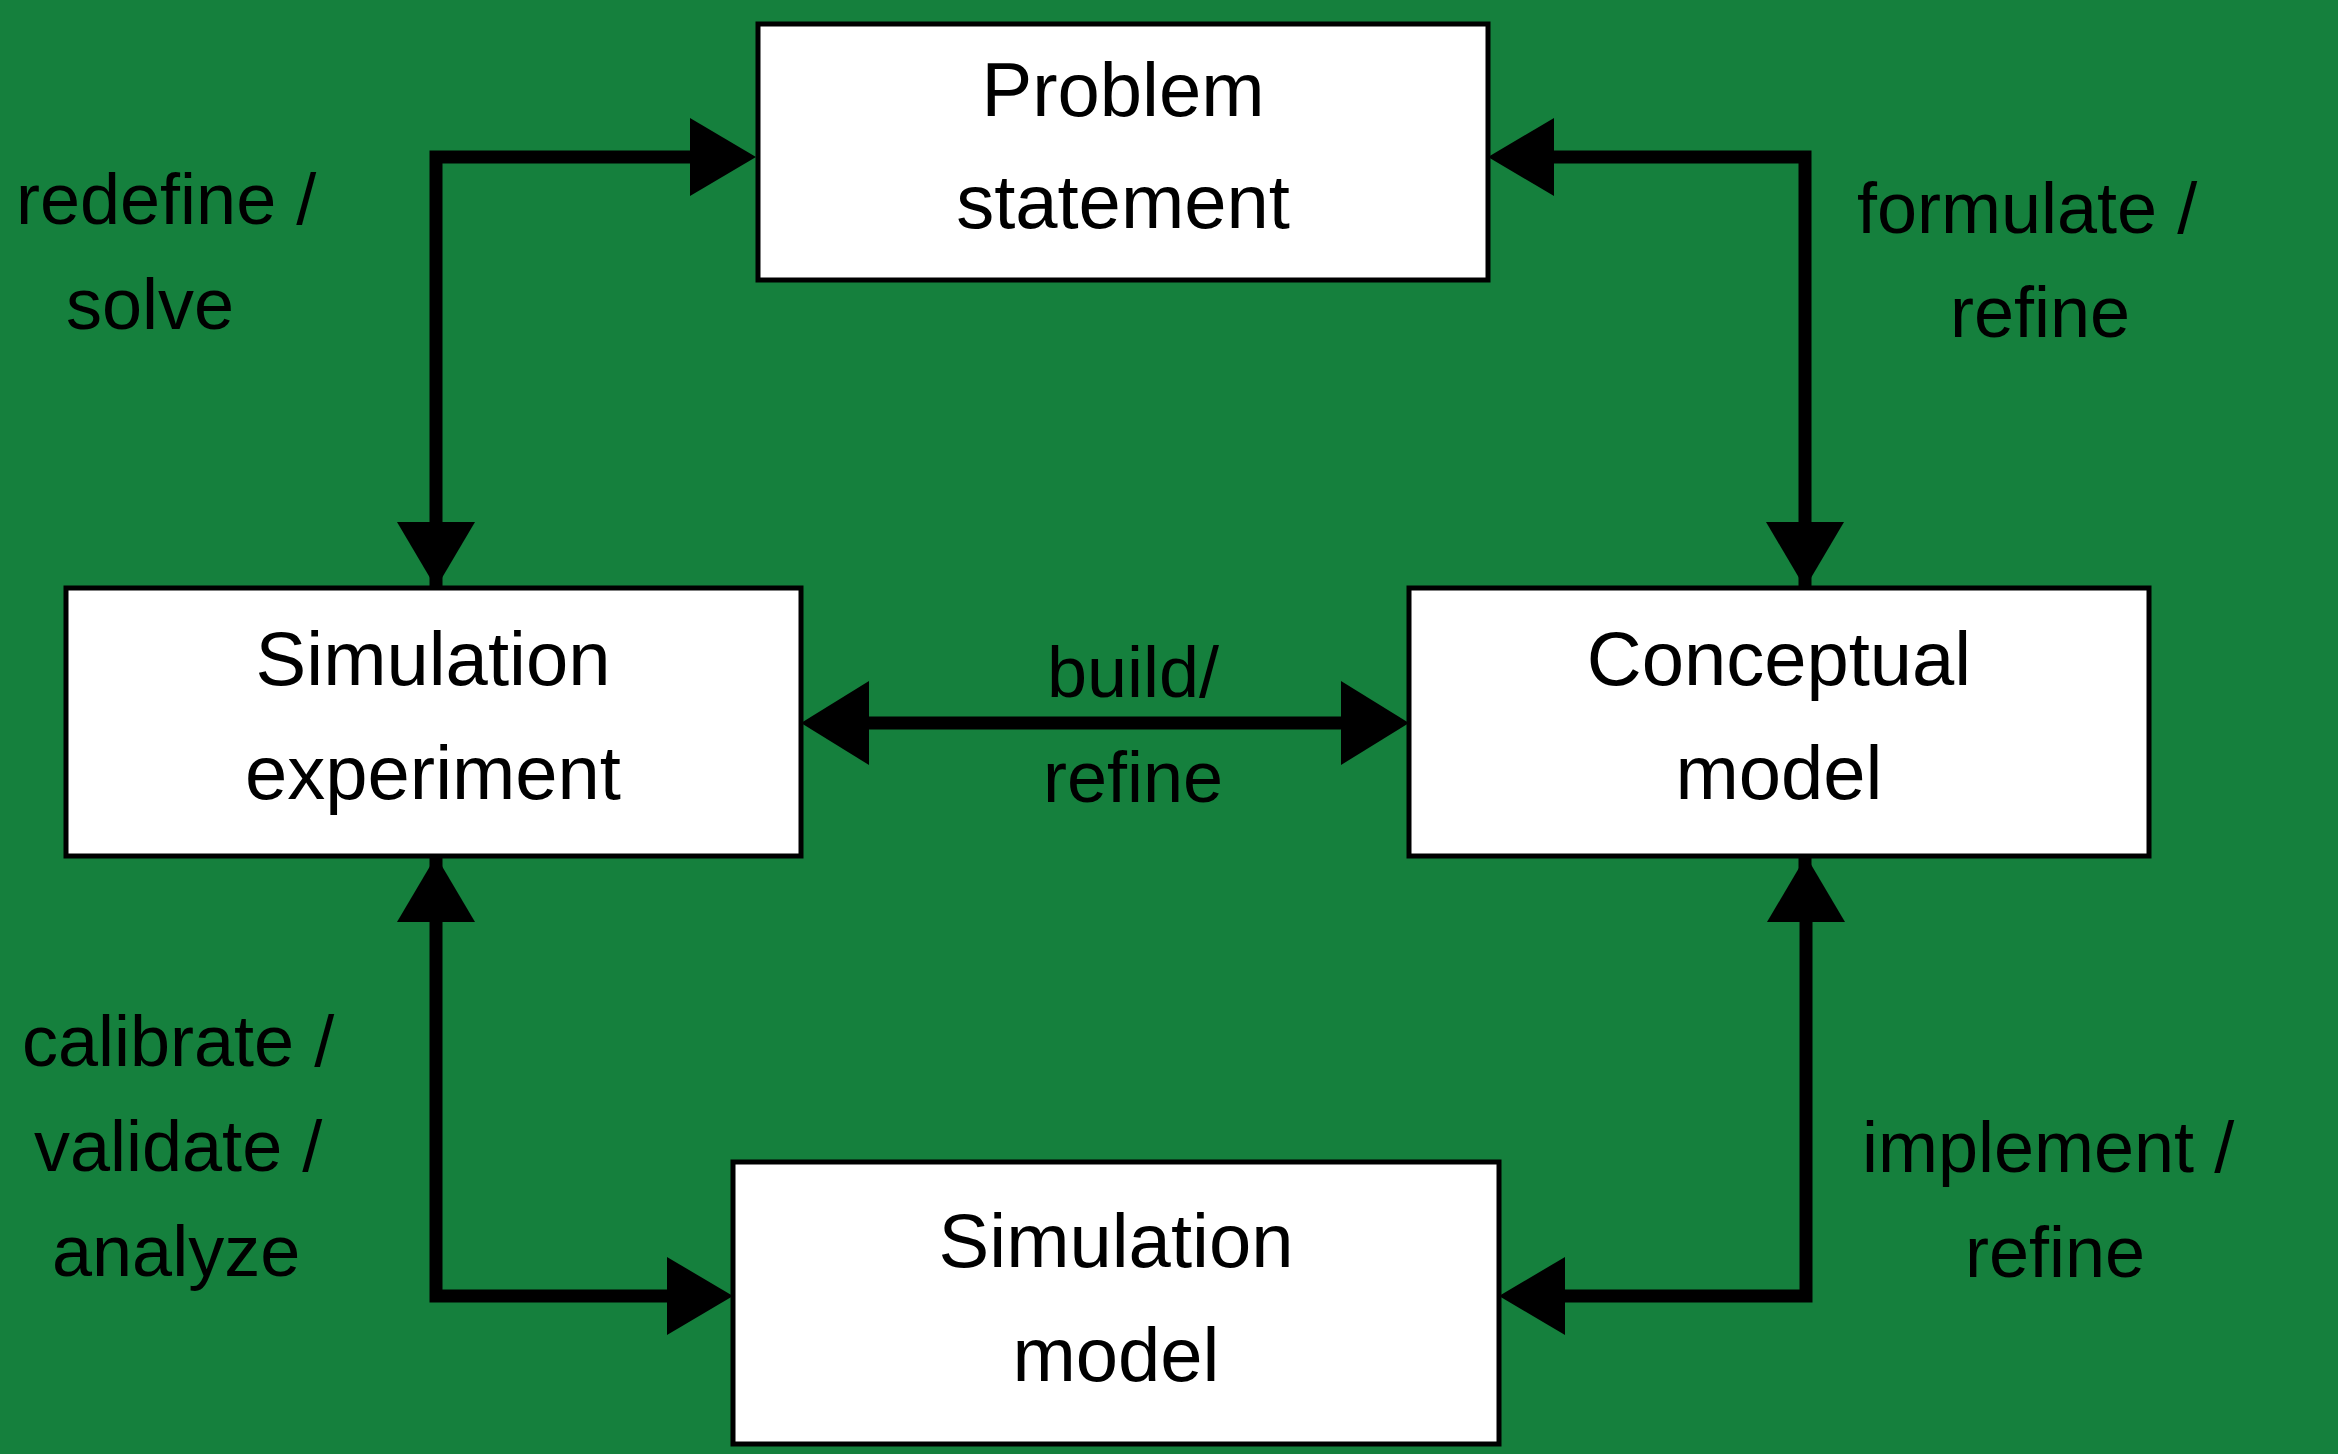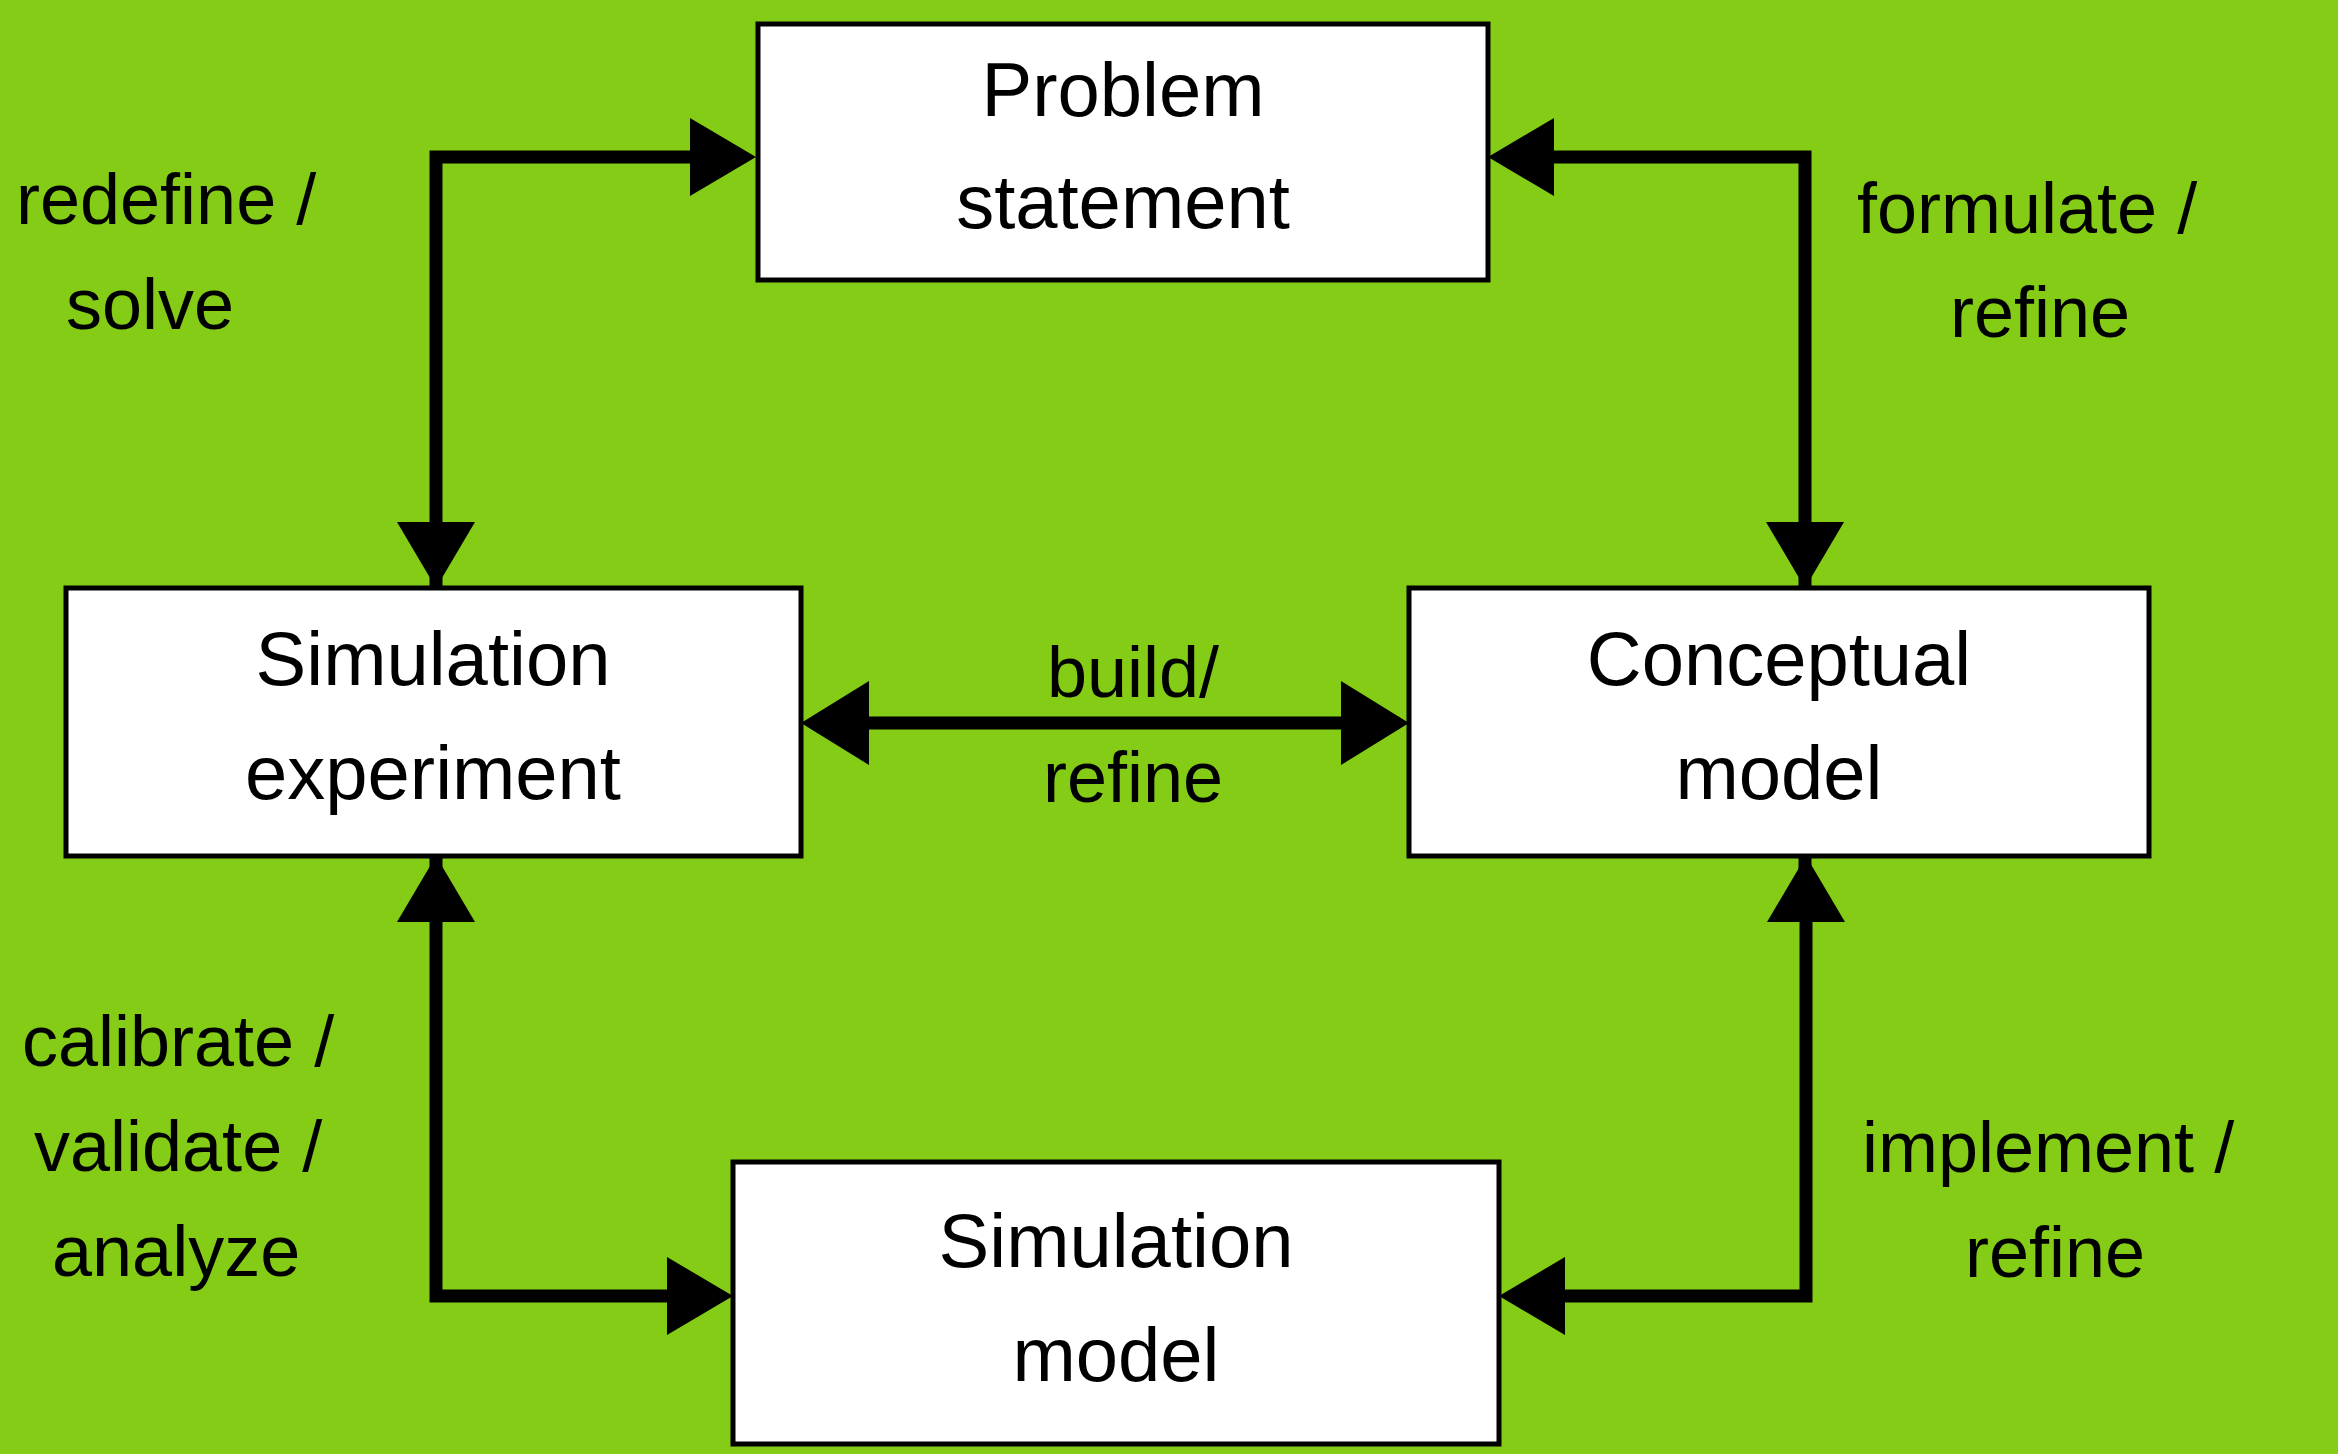--- a/index.html
+++ b/index.html
@@ -7,21 +7,21 @@
     padding: 0;
     background: #ffffff;
   }
   body {
     font-family: "Liberation Sans", sans-serif;
   }
   #diagram-root {
     position: relative;
     width: 2338px;
     height: 1454px;
-    background: #84cc16;
+    background: #15803d;
     overflow: hidden;
   }
   #diagram-svg {
     position: absolute;
     top: 0;
     left: 0;
     width: 2338px;
     height: 1454px;
   }
   .node-box {

